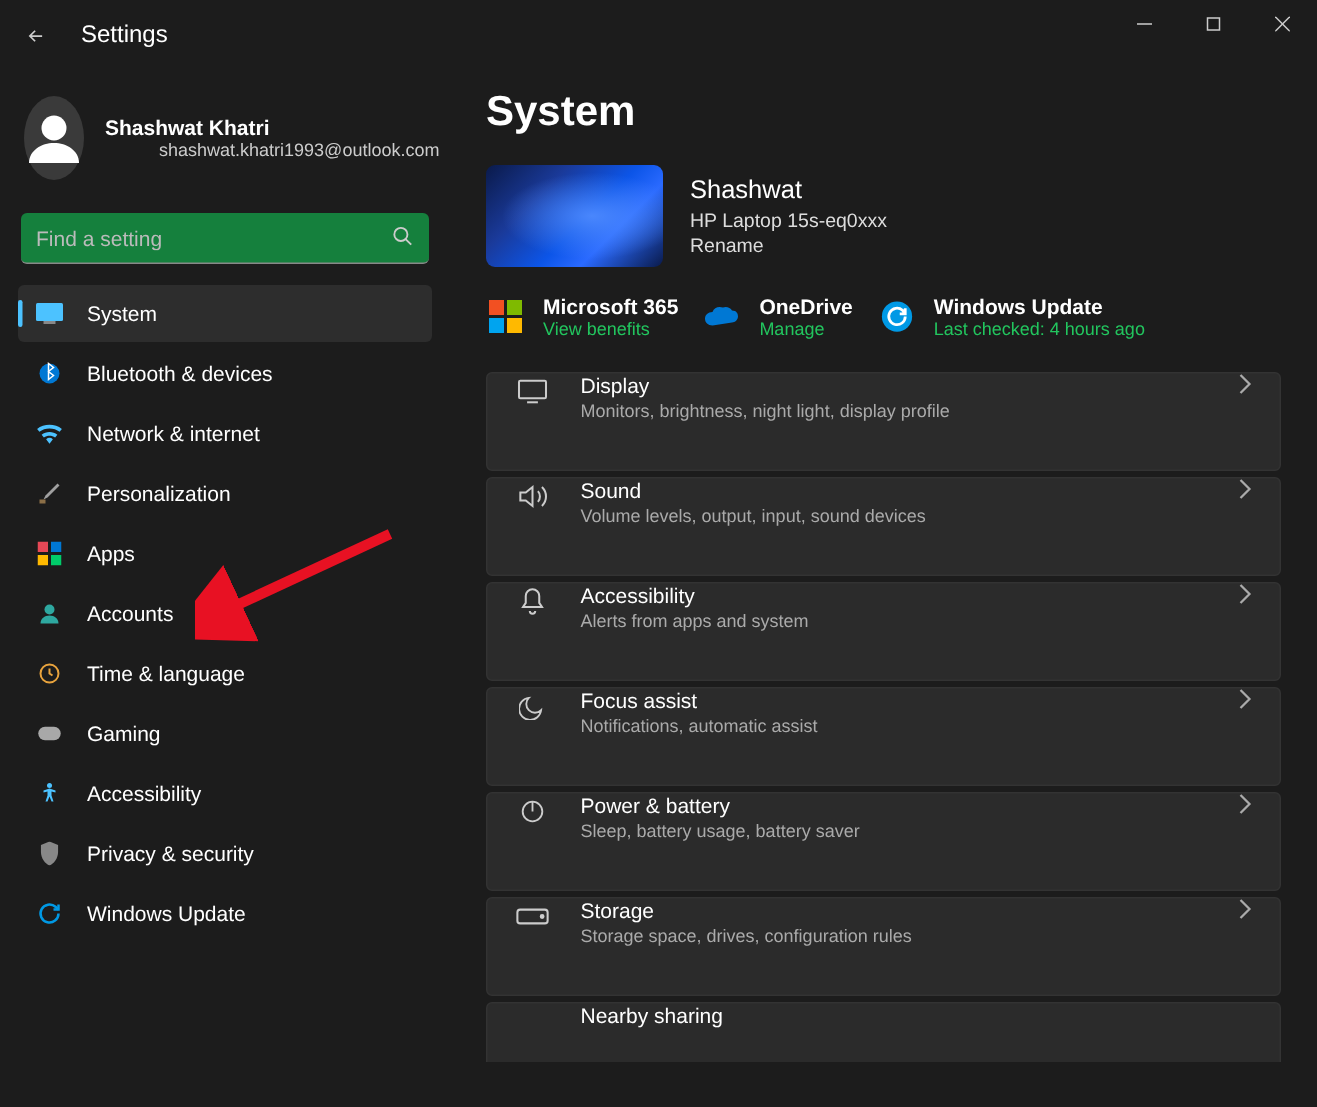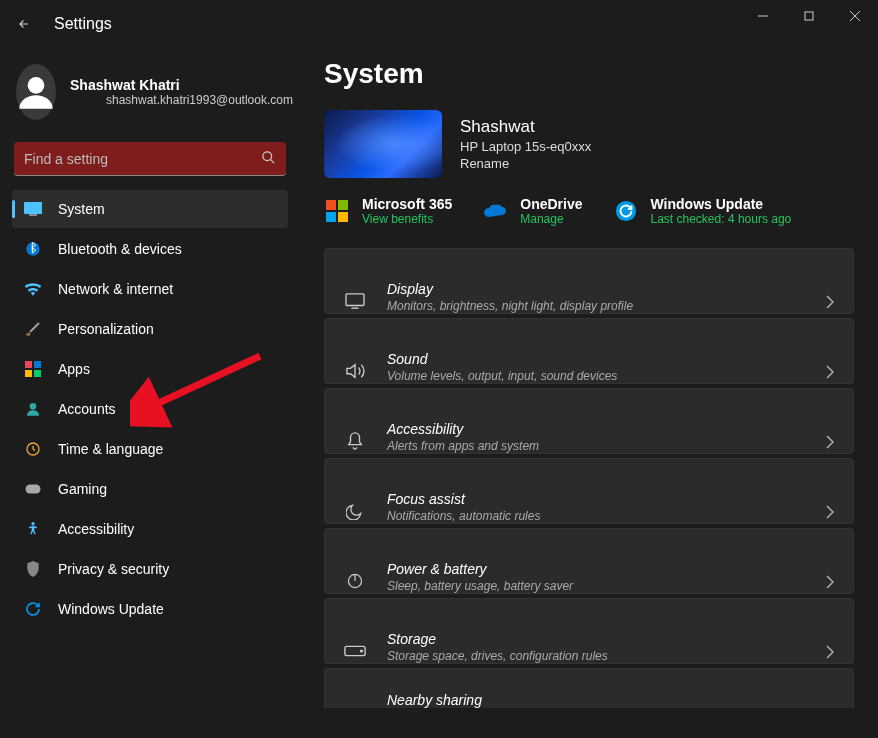--- a/index.html
+++ b/index.html
@@ -14,47 +14,47 @@
   .layout { display: flex; height: calc(100% - 48px); }
 
   .sidebar { width: 300px; padding: 10px 12px 0 12px; flex-shrink: 0; }
   .profile { display: flex; align-items: center; gap: 14px; padding: 6px 4px 18px 4px; }
   .avatar { width: 56px; height: 56px; border-radius: 50%; background: #3a3a3a; display: flex; align-items: center; justify-content: center; }
   .avatar svg { fill: #fff; }
   .profile-name { font-size: 14px; font-weight: 600; }
   .profile-email { font-size: 12px; color: #ccc; margin-left: 36px; }
 
   .search { position: relative; margin: 4px 2px 14px 2px; }
-  .search input { width: 100%; height: 34px; background: #7f1d1d; border: none; border-bottom: 1px solid #888; border-radius: 4px; padding: 0 36px 0 10px; color: #fff; font-size: 14px; outline: none; }
+  .search input { width: 100%; height: 34px; background: #15803d; border: none; border-bottom: 1px solid #888; border-radius: 4px; padding: 0 36px 0 10px; color: #fff; font-size: 14px; outline: none; }
   .search input::placeholder { color: #bbb; }
   .search-icon { position: absolute; right: 10px; top: 8px; color: #ccc; }
 
   .nav-item { height: 38px; display: flex; align-items: center; gap: 16px; padding: 0 12px; border-radius: 4px; font-size: 14px; color: #fff; position: relative; margin-bottom: 2px; }
   .nav-item.active { background: #2d2d2d; }
   .nav-item.active::before { content: ''; position: absolute; left: 0; top: 10px; bottom: 10px; width: 3px; background: #4cc2ff; border-radius: 2px; }
   .nav-icon { width: 18px; height: 18px; display: flex; align-items: center; justify-content: center; }
 
   .main { flex: 1; padding: 10px 24px 0 24px; overflow: hidden; }
   .page-title { font-size: 28px; font-weight: 600; margin-bottom: 20px; }
 
   .device-row { display: flex; align-items: center; gap: 18px; margin-bottom: 18px; }
   .device-img { width: 118px; height: 68px; border-radius: 6px; background: linear-gradient(135deg, #0a1a4a 0%, #1a3a9a 30%, #0c55e8 55%, #2a6aff 70%, #0a1a4a 100%); position: relative; overflow: hidden; }
   .device-img::after { content:''; position:absolute; inset:0; background: radial-gradient(ellipse at 60% 50%, rgba(80,140,255,0.9), transparent 60%); }
   .device-info .dname { font-size: 17px; font-weight: 400; }
   .device-info .dmodel { font-size: 13px; color: #ddd; margin-top: 2px;}
   .device-info .drename { font-size: 13px; color: #ddd; margin-top: 2px;}
 
-  .quick-row { display: flex; gap: 30px; margin-bottom: 22px; }
+  .quick-row { display: flex; gap: 16px; margin-bottom: 22px; }
   .quick { display: flex; align-items: center; gap: 12px; }
   .quick-icon { width: 26px; height: 26px; display: flex; align-items: center; justify-content: center; }
   .quick-title { font-size: 14px; font-weight: 600; }
   .quick-sub { font-size: 12px; color: #22c55e; }
 
   .cards { display: flex; flex-direction: column; gap: 4px; }
-  .card { background: #2b2b2b; border: 1px solid #333; border-radius: 4px; height: 66px; display: flex; align-items: flex-end; padding: 0 18px; gap: 20px; font-style: italic; }
+  .card { background: #2b2b2b; border: 1px solid #333; border-radius: 4px; height: 66px; display: flex; align-items: flex-start; padding: 0 18px; gap: 20px; }
   .card-icon { width: 24px; height: 24px; color: #ccc; display: flex; align-items:center; justify-content:center; }
   .card-body { flex: 1; }
   .card-title { font-size: 14px; }
   .card-sub { font-size: 12px; color: #aaa; margin-top: 2px; }
   .chev { color: #aaa; }
 
   .arrow-annot { position: absolute; left: 130px; top: 348px; pointer-events:none; }
 </style>
 </head>
 <body>
@@ -309,21 +309,21 @@
             </svg></span>
       </div>
       <div class="card">
         <span class="card-icon">
             <svg width="18" height="18" viewBox="0 0 22 22" fill="none" stroke="currentColor" stroke-width="1.5">
               <path d="M18 14A9 9 0 1 1 8 4a7 7 0 0 0 10 10z"></path>
             </svg>
           </span>
         <div class="card-body">
             <div class="card-title">Focus assist</div>
-            <div class="card-sub">Notifications, automatic rules</div>
+            <div class="card-sub">Notifications, automatic assist</div>
           </div>
         <span class="chev"><svg width="10" height="14" viewBox="0 0 8 14" fill="none" stroke="currentColor" stroke-width="1.5">
               <path d="M1 1l6 6-6 6"></path>
             </svg></span>
       </div>
       <div class="card">
         <span class="card-icon">
             <svg width="18" height="18" viewBox="0 0 22 22" fill="none" stroke="currentColor" stroke-width="1.5">
               <circle cx="11" cy="11" r="8"></circle>
               <line x1="11" y1="3" x2="11" y2="11"></line>

